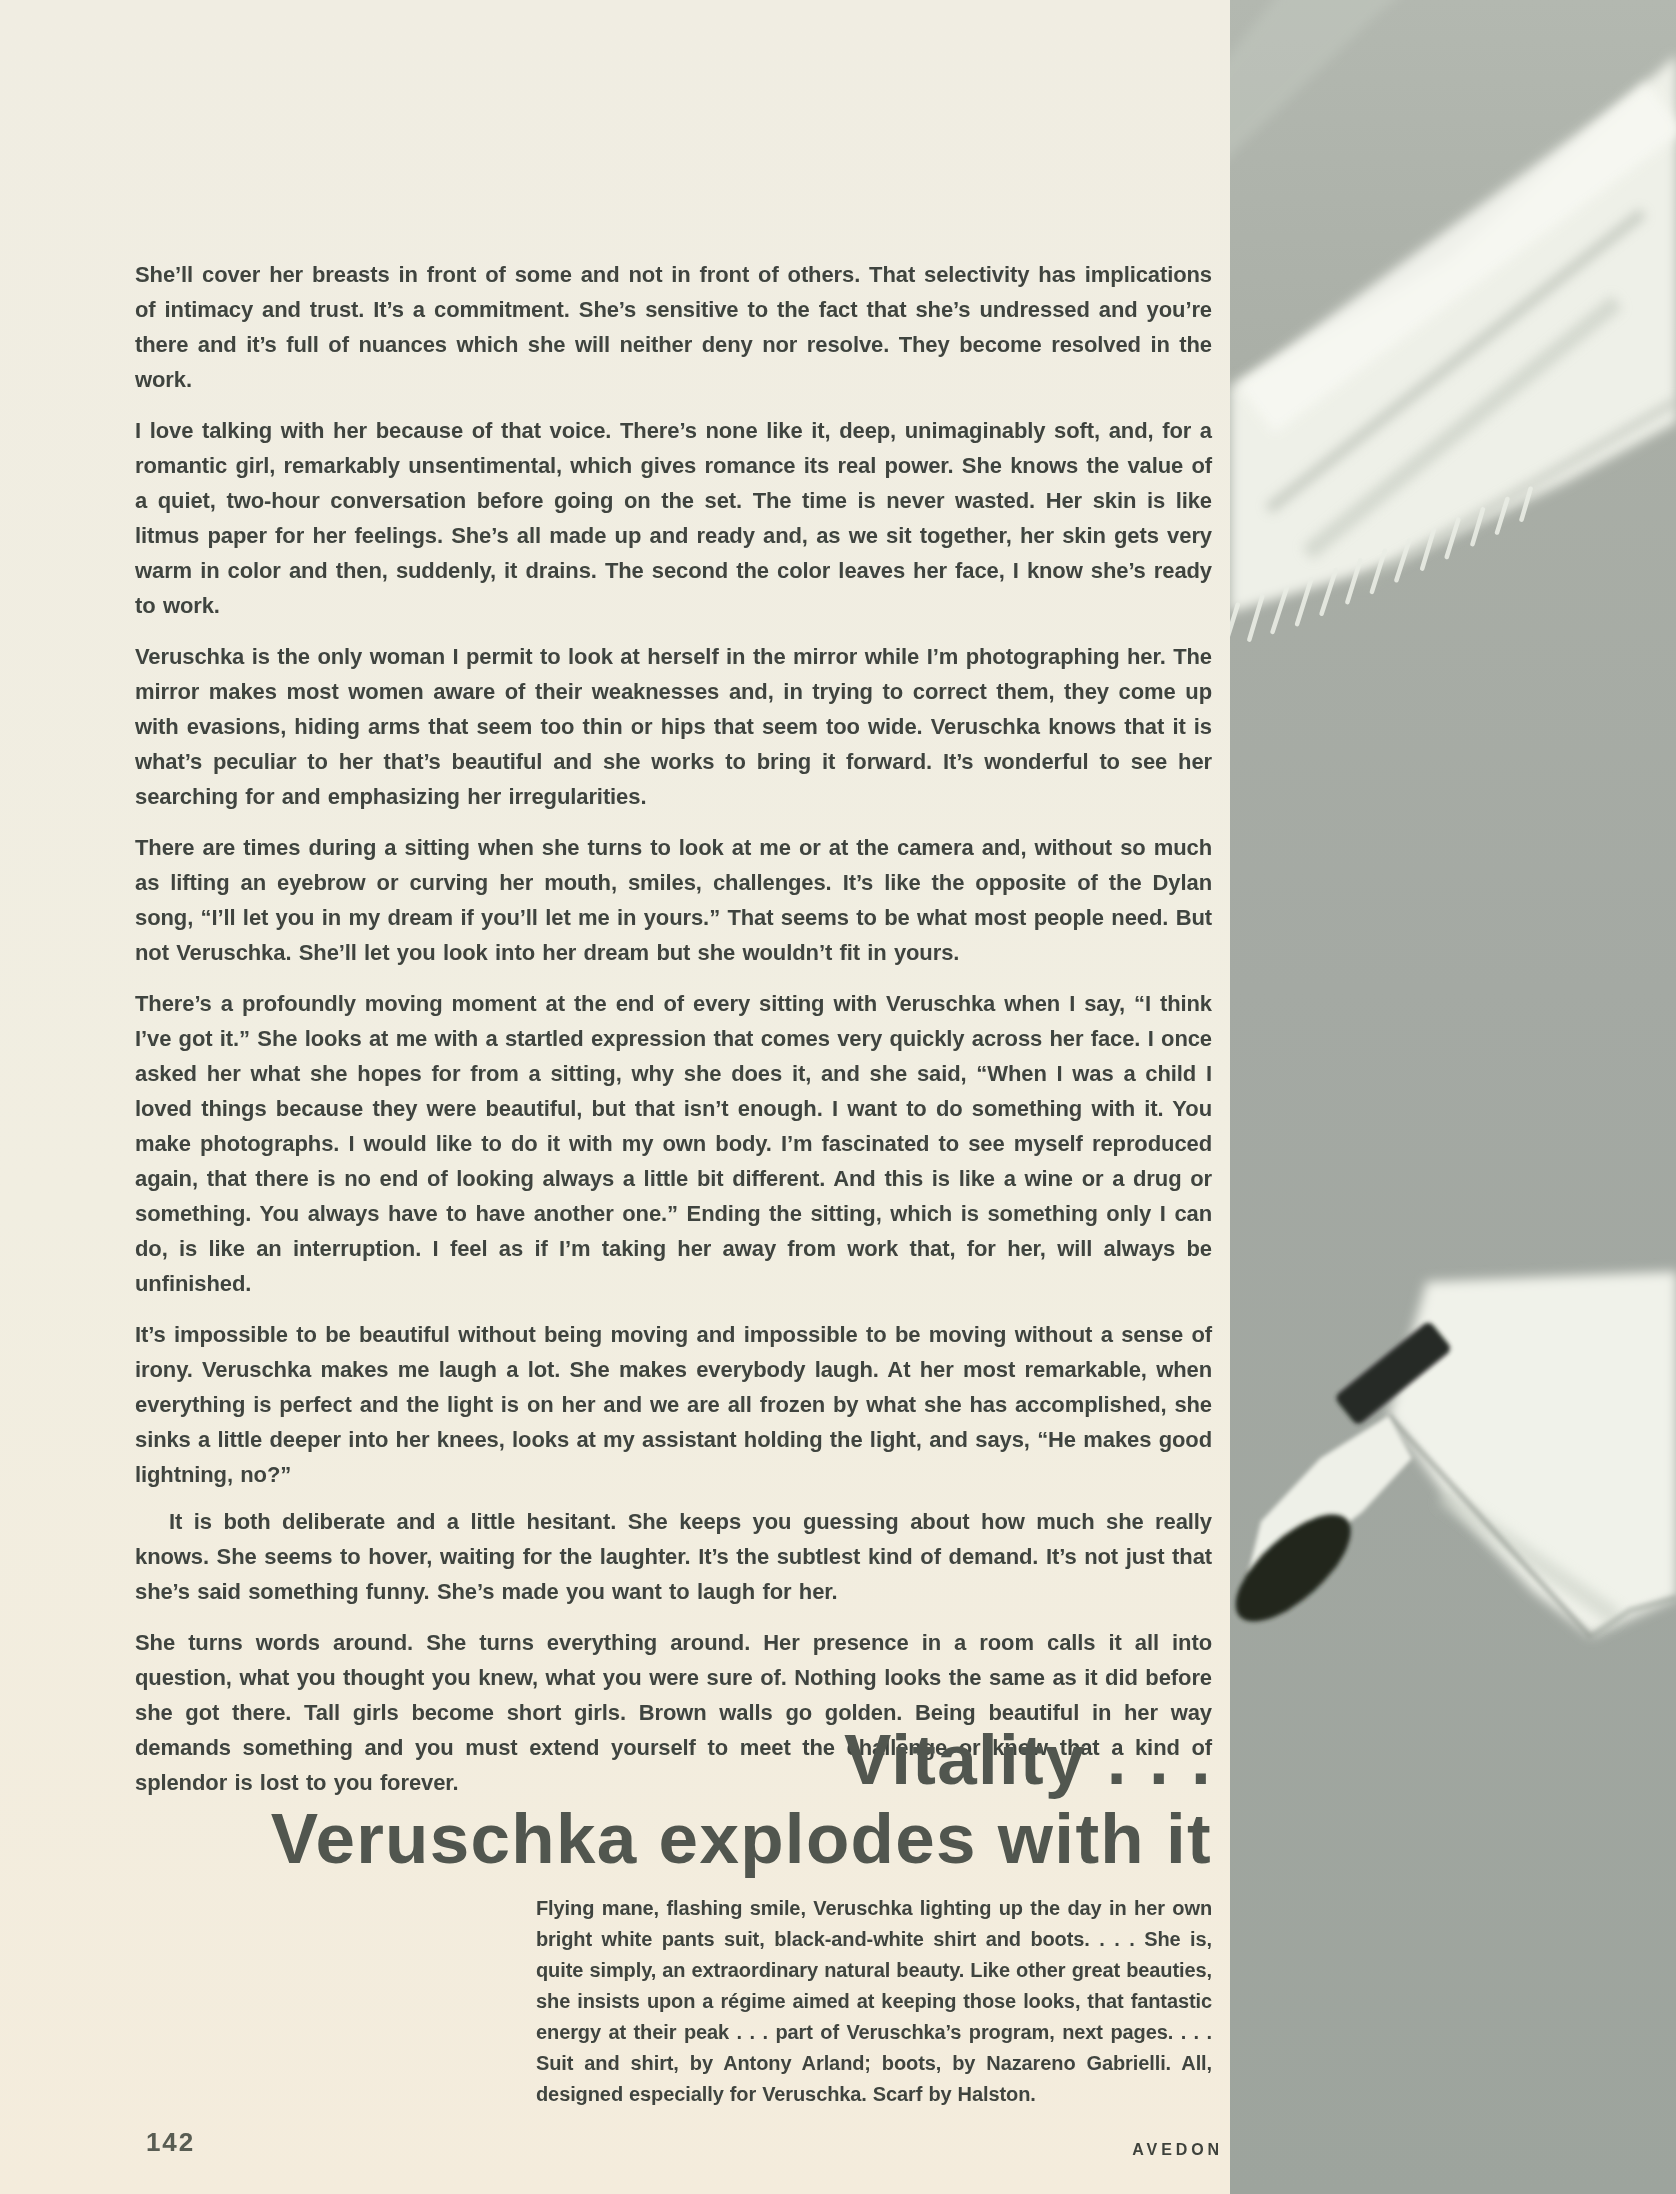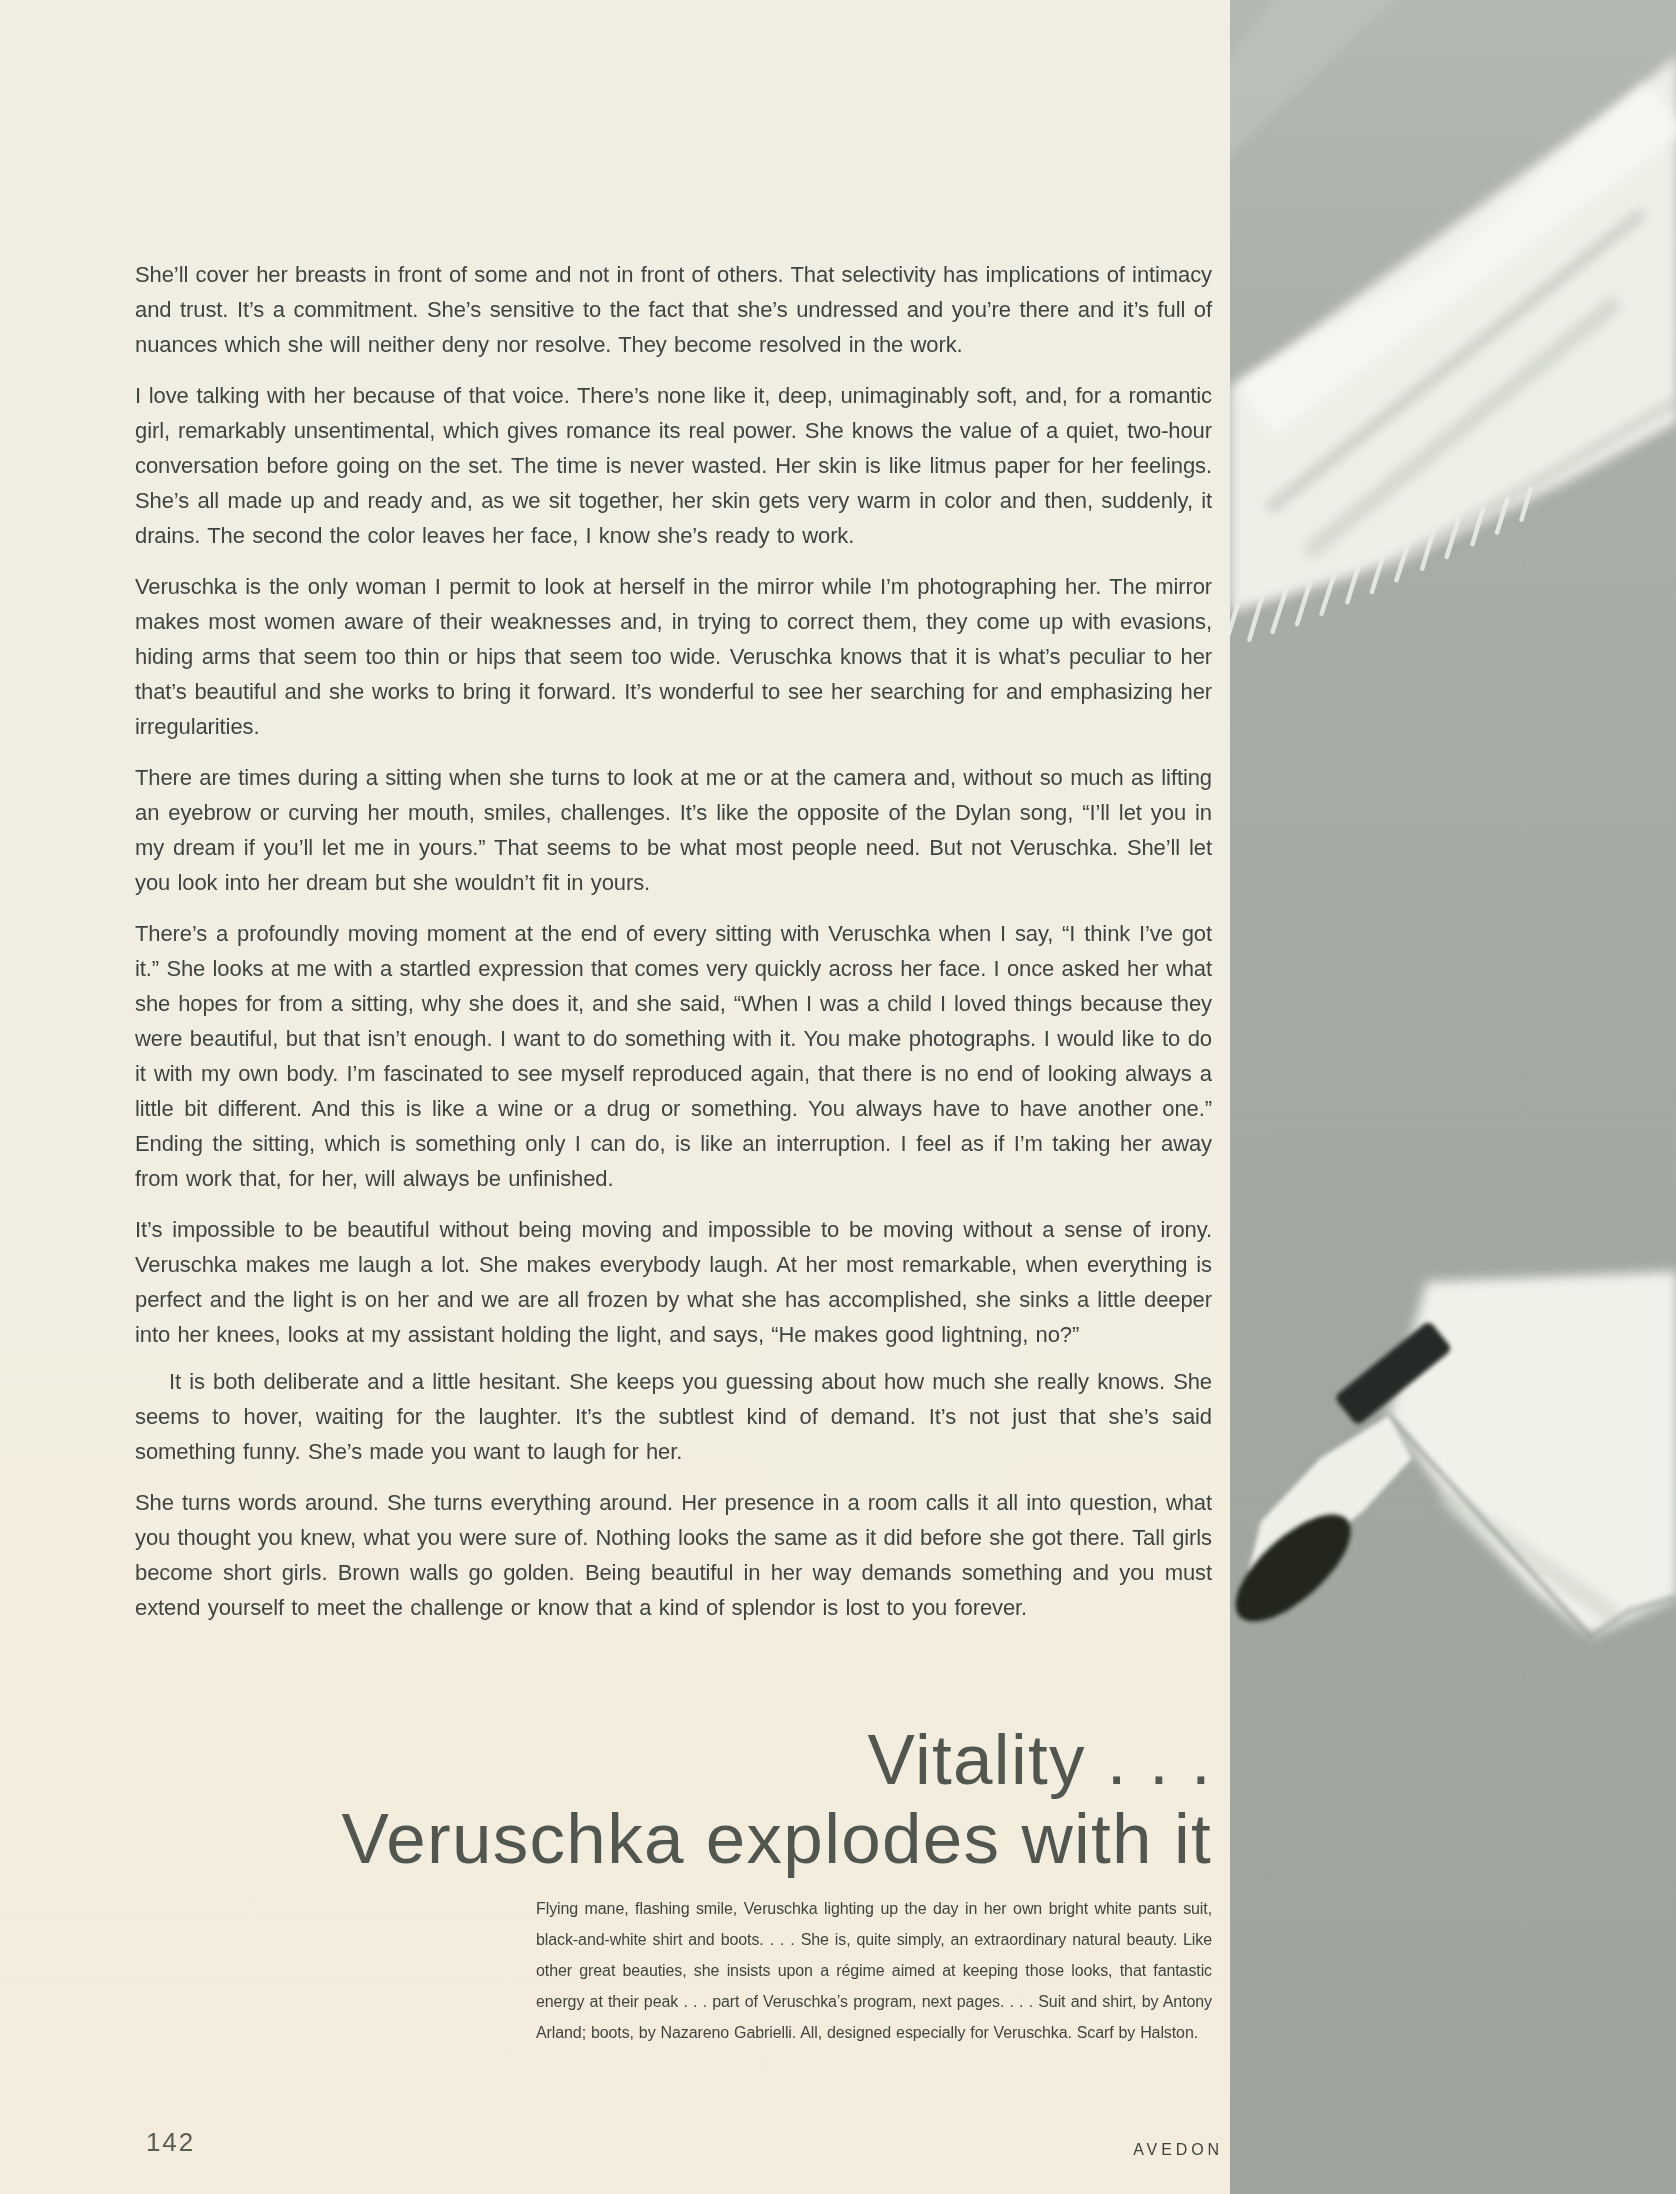--- a/index.html
+++ b/index.html
@@ -3,20 +3,21 @@
 <meta charset="utf-8">
 <style>
   html, body { margin: 0; padding: 0; background: #888; }
   .page {
     position: relative;
     width: 1676px;
     height: 2194px;
     background: linear-gradient(180deg, #f0ede2 0%, #f1eee1 55%, #f4ecdc 100%);
     overflow: hidden;
     font-family: "Liberation Sans", "DejaVu Sans", sans-serif;
+    font-weight: bold;
   }
 
   
   .article {
     position: absolute;
     left: 135px;
     top: 257px;
     width: 1077px;
     color: #3f443f;
     font-size: 22px;
@@ -43,21 +44,21 @@
     white-space: nowrap;
   }
 
   
   .caption {
     position: absolute;
     left: 536px;
     top: 1893px;
     width: 676px;
     color: #3f443f;
-    font-size: 16px;
+    font-size: 20px;
     line-height: 31px;
     letter-spacing: -0.1px;
     word-spacing: 0.6px;
     text-align: justify;
   }
 
   .page-number {
     position: absolute;
     left: 104px;
     top: 2127px;

